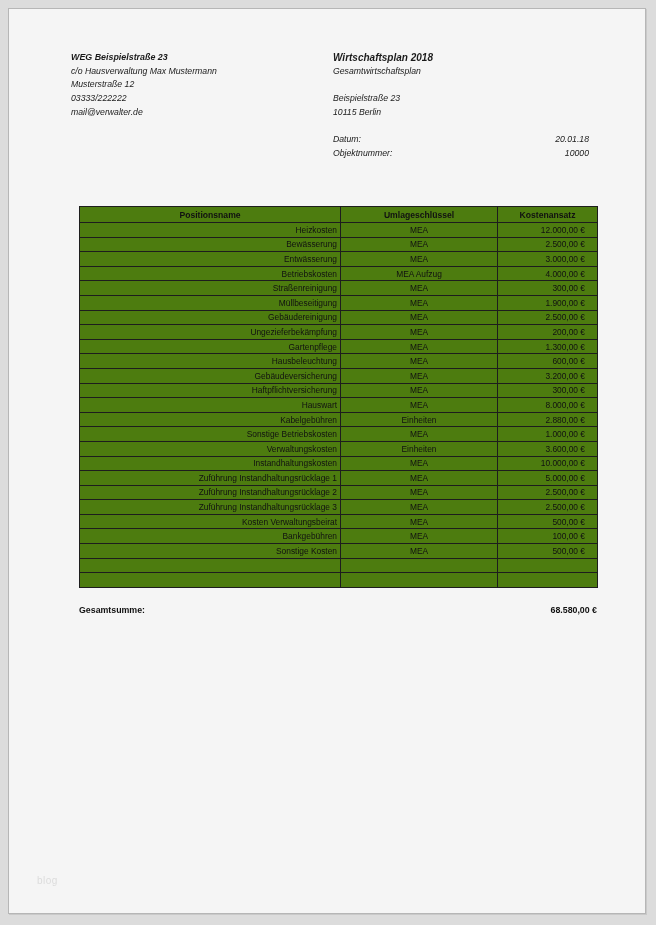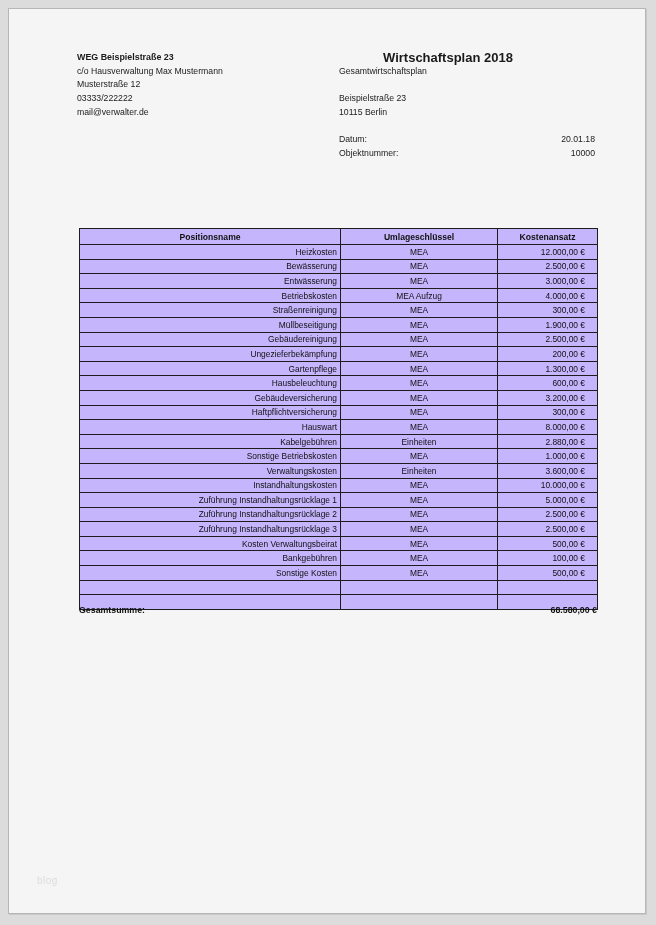--- a/index.html
+++ b/index.html
@@ -22,24 +22,25 @@
     height: 906px;
     background: #f5f5f5;
     border: 1px solid #b6b6b6;
     box-sizing: border-box;
     box-shadow: 1px 1px 0 0 #c9c9c9;
   }
 
   
   .header {
     position: absolute;
-    left: 6px;
+    left: 0;
     top: 0;
     width: 100%;
     height: 180px;
+    font-style: italic;
   }
 
   .addr-block {
     position: absolute;
     left: 62px;
     top: 42px;
     width: 250px;
     font-size: 8.7px;
     line-height: 13.7px;
     color: #1a1a1a;
@@ -53,45 +54,44 @@
     position: absolute;
     left: 324px;
     top: 42px;
     width: 256px;
     font-size: 8.7px;
     line-height: 13.7px;
     color: #1a1a1a;
   }
   .plan-block .line-bold {
     font-weight: bold;
-    font-size: 13px;
-    margin-left: 44px;
+    font-size: 10px;
   }
   .plan-gap { height: 13.7px; }
 
   .meta-row {
     display: flex;
     justify-content: space-between;
     font-size: 8.7px;
     line-height: 13.7px;
   }
   .meta-row .meta-label { text-align: right; }
   .meta-row .meta-value { text-align: left; }
 
   
   .cost-table {
     position: absolute;
     left: 70px;
-    top: 219px;
+    top: 197px;
     width: 518px;
     border-collapse: collapse;
     table-layout: fixed;
     font-size: 8.4px;
     color: #111;
-    background: #c4b5fd;
+    background: #4d7c0f;
   }
   .cost-table col.c-name  { width: 261px; }
   .cost-table col.c-key   { width: 157px; }
   .cost-table col.c-cost  { width: 100px; }
 
   .cost-table th,
   .cost-table td {
     border: 1px solid #1d1d1d;
     height: 14.6px;
     padding: 0 3px;

